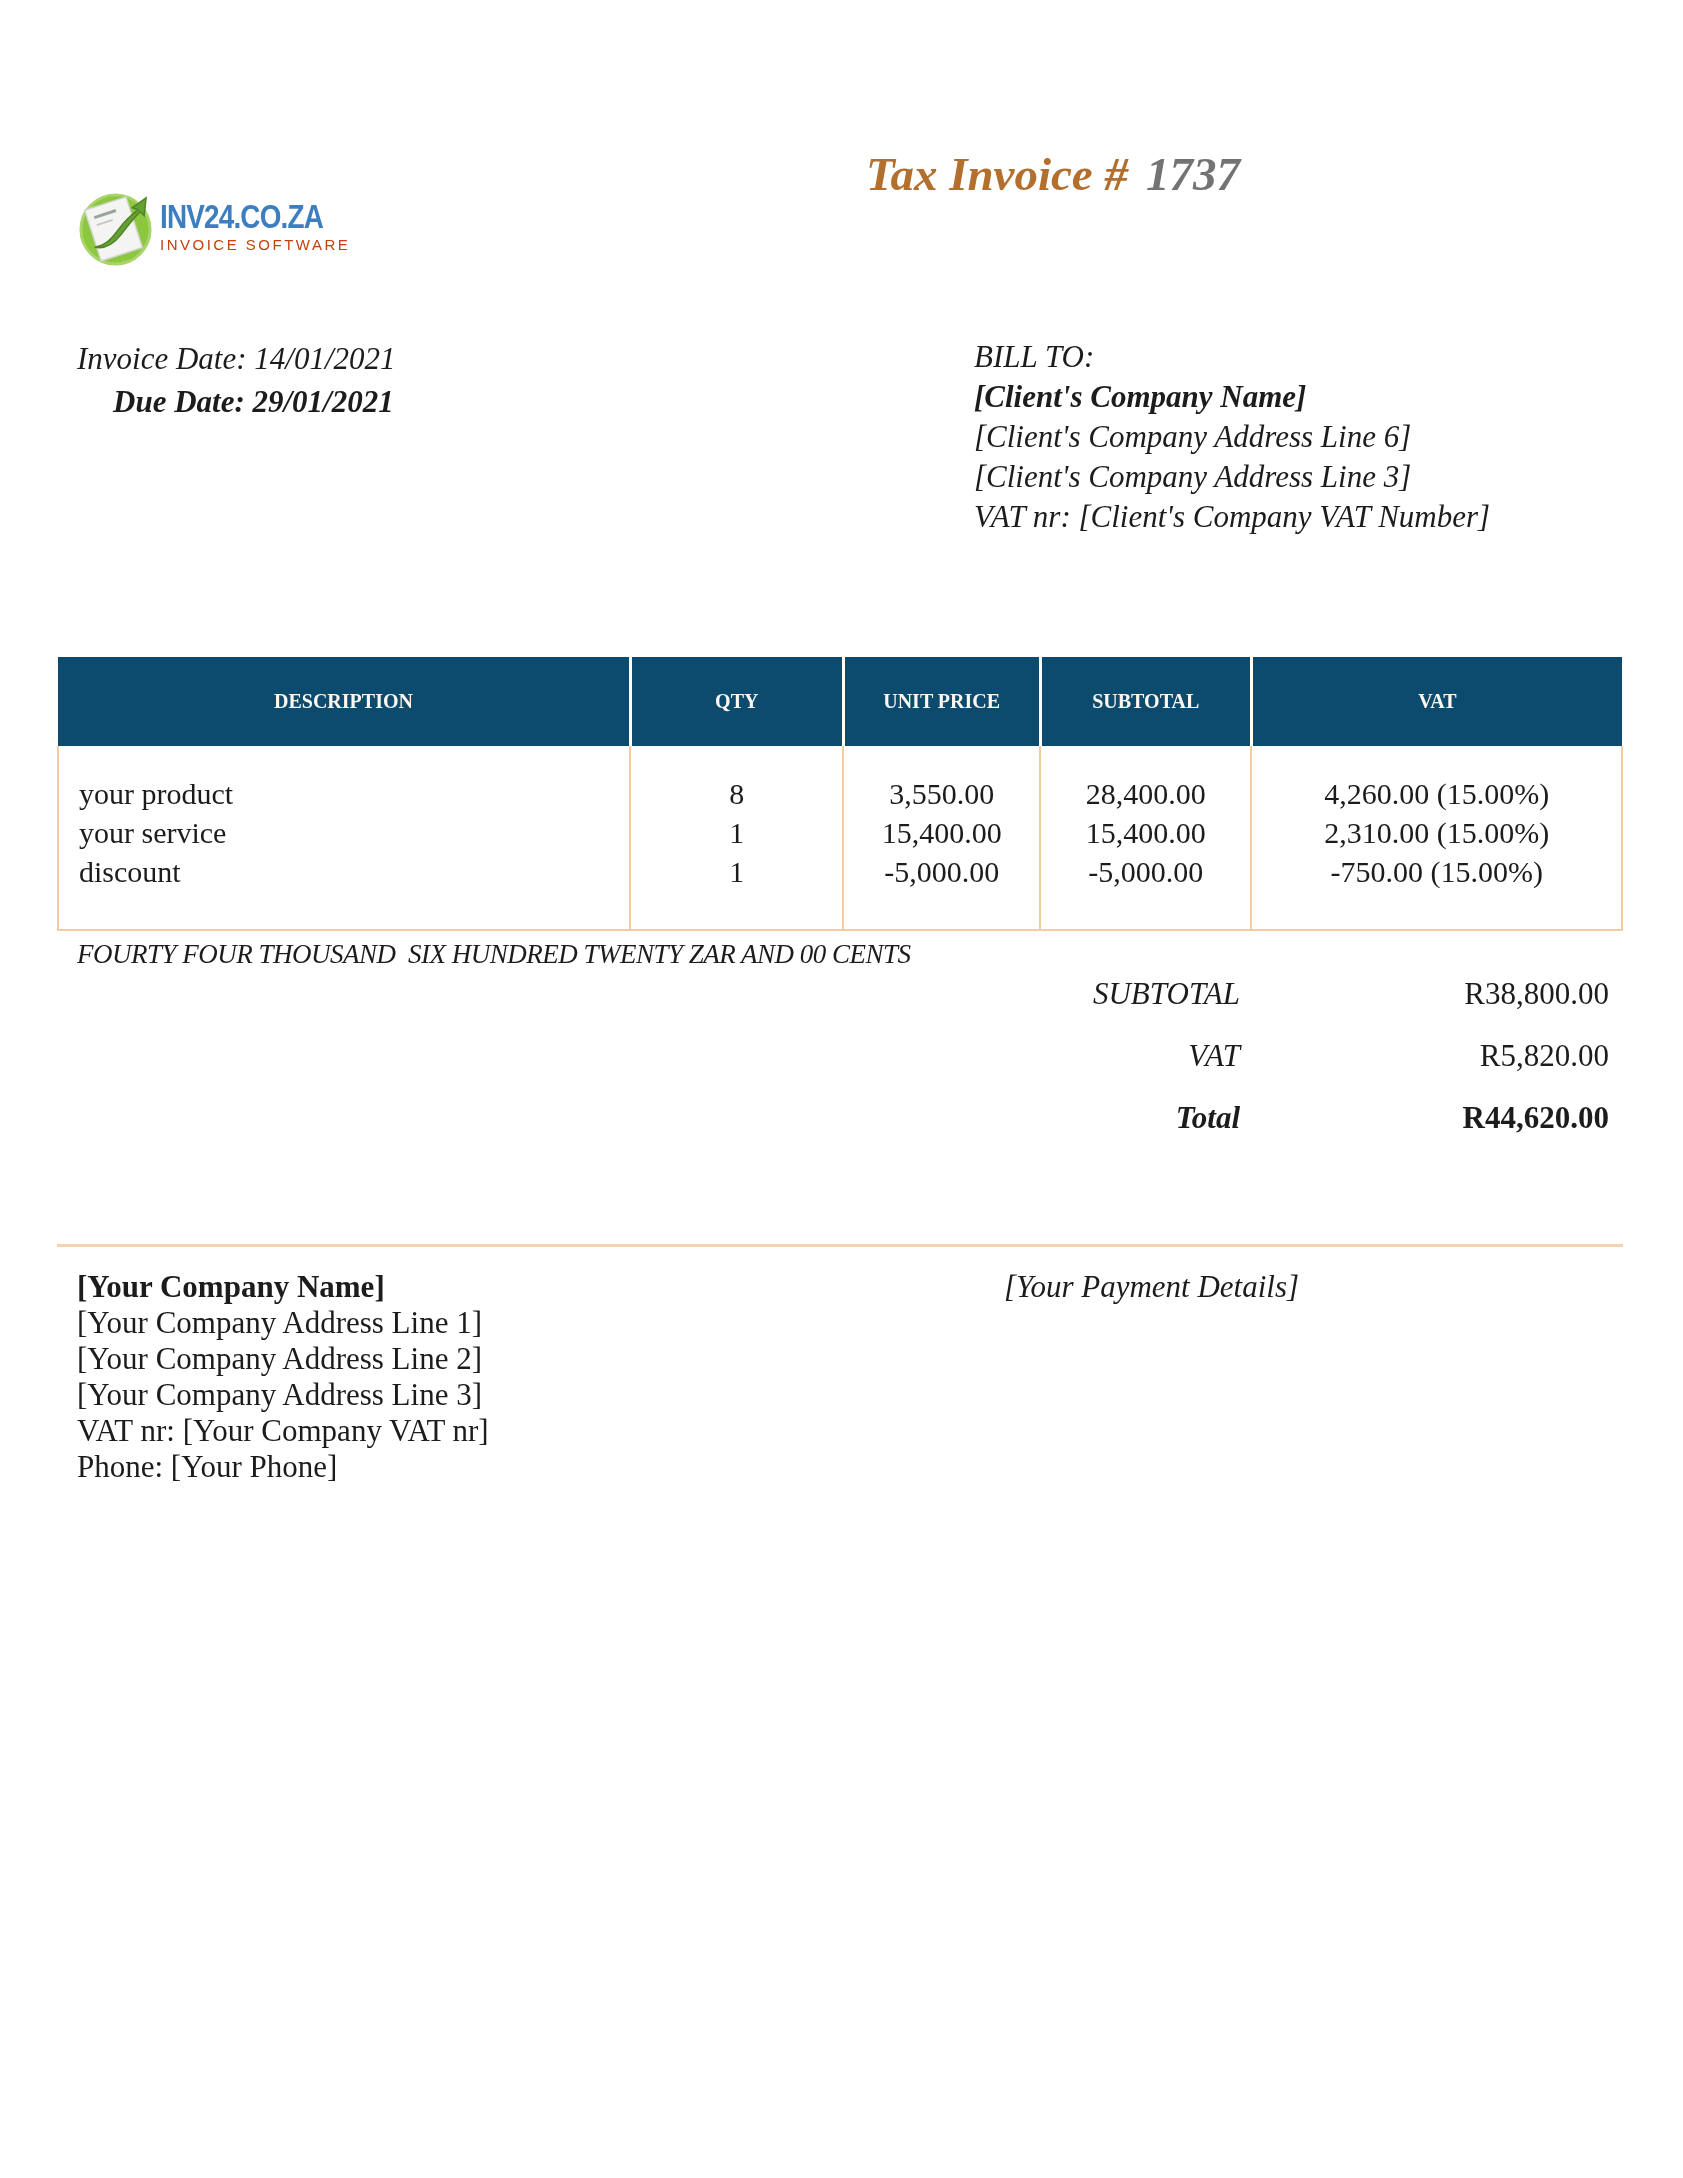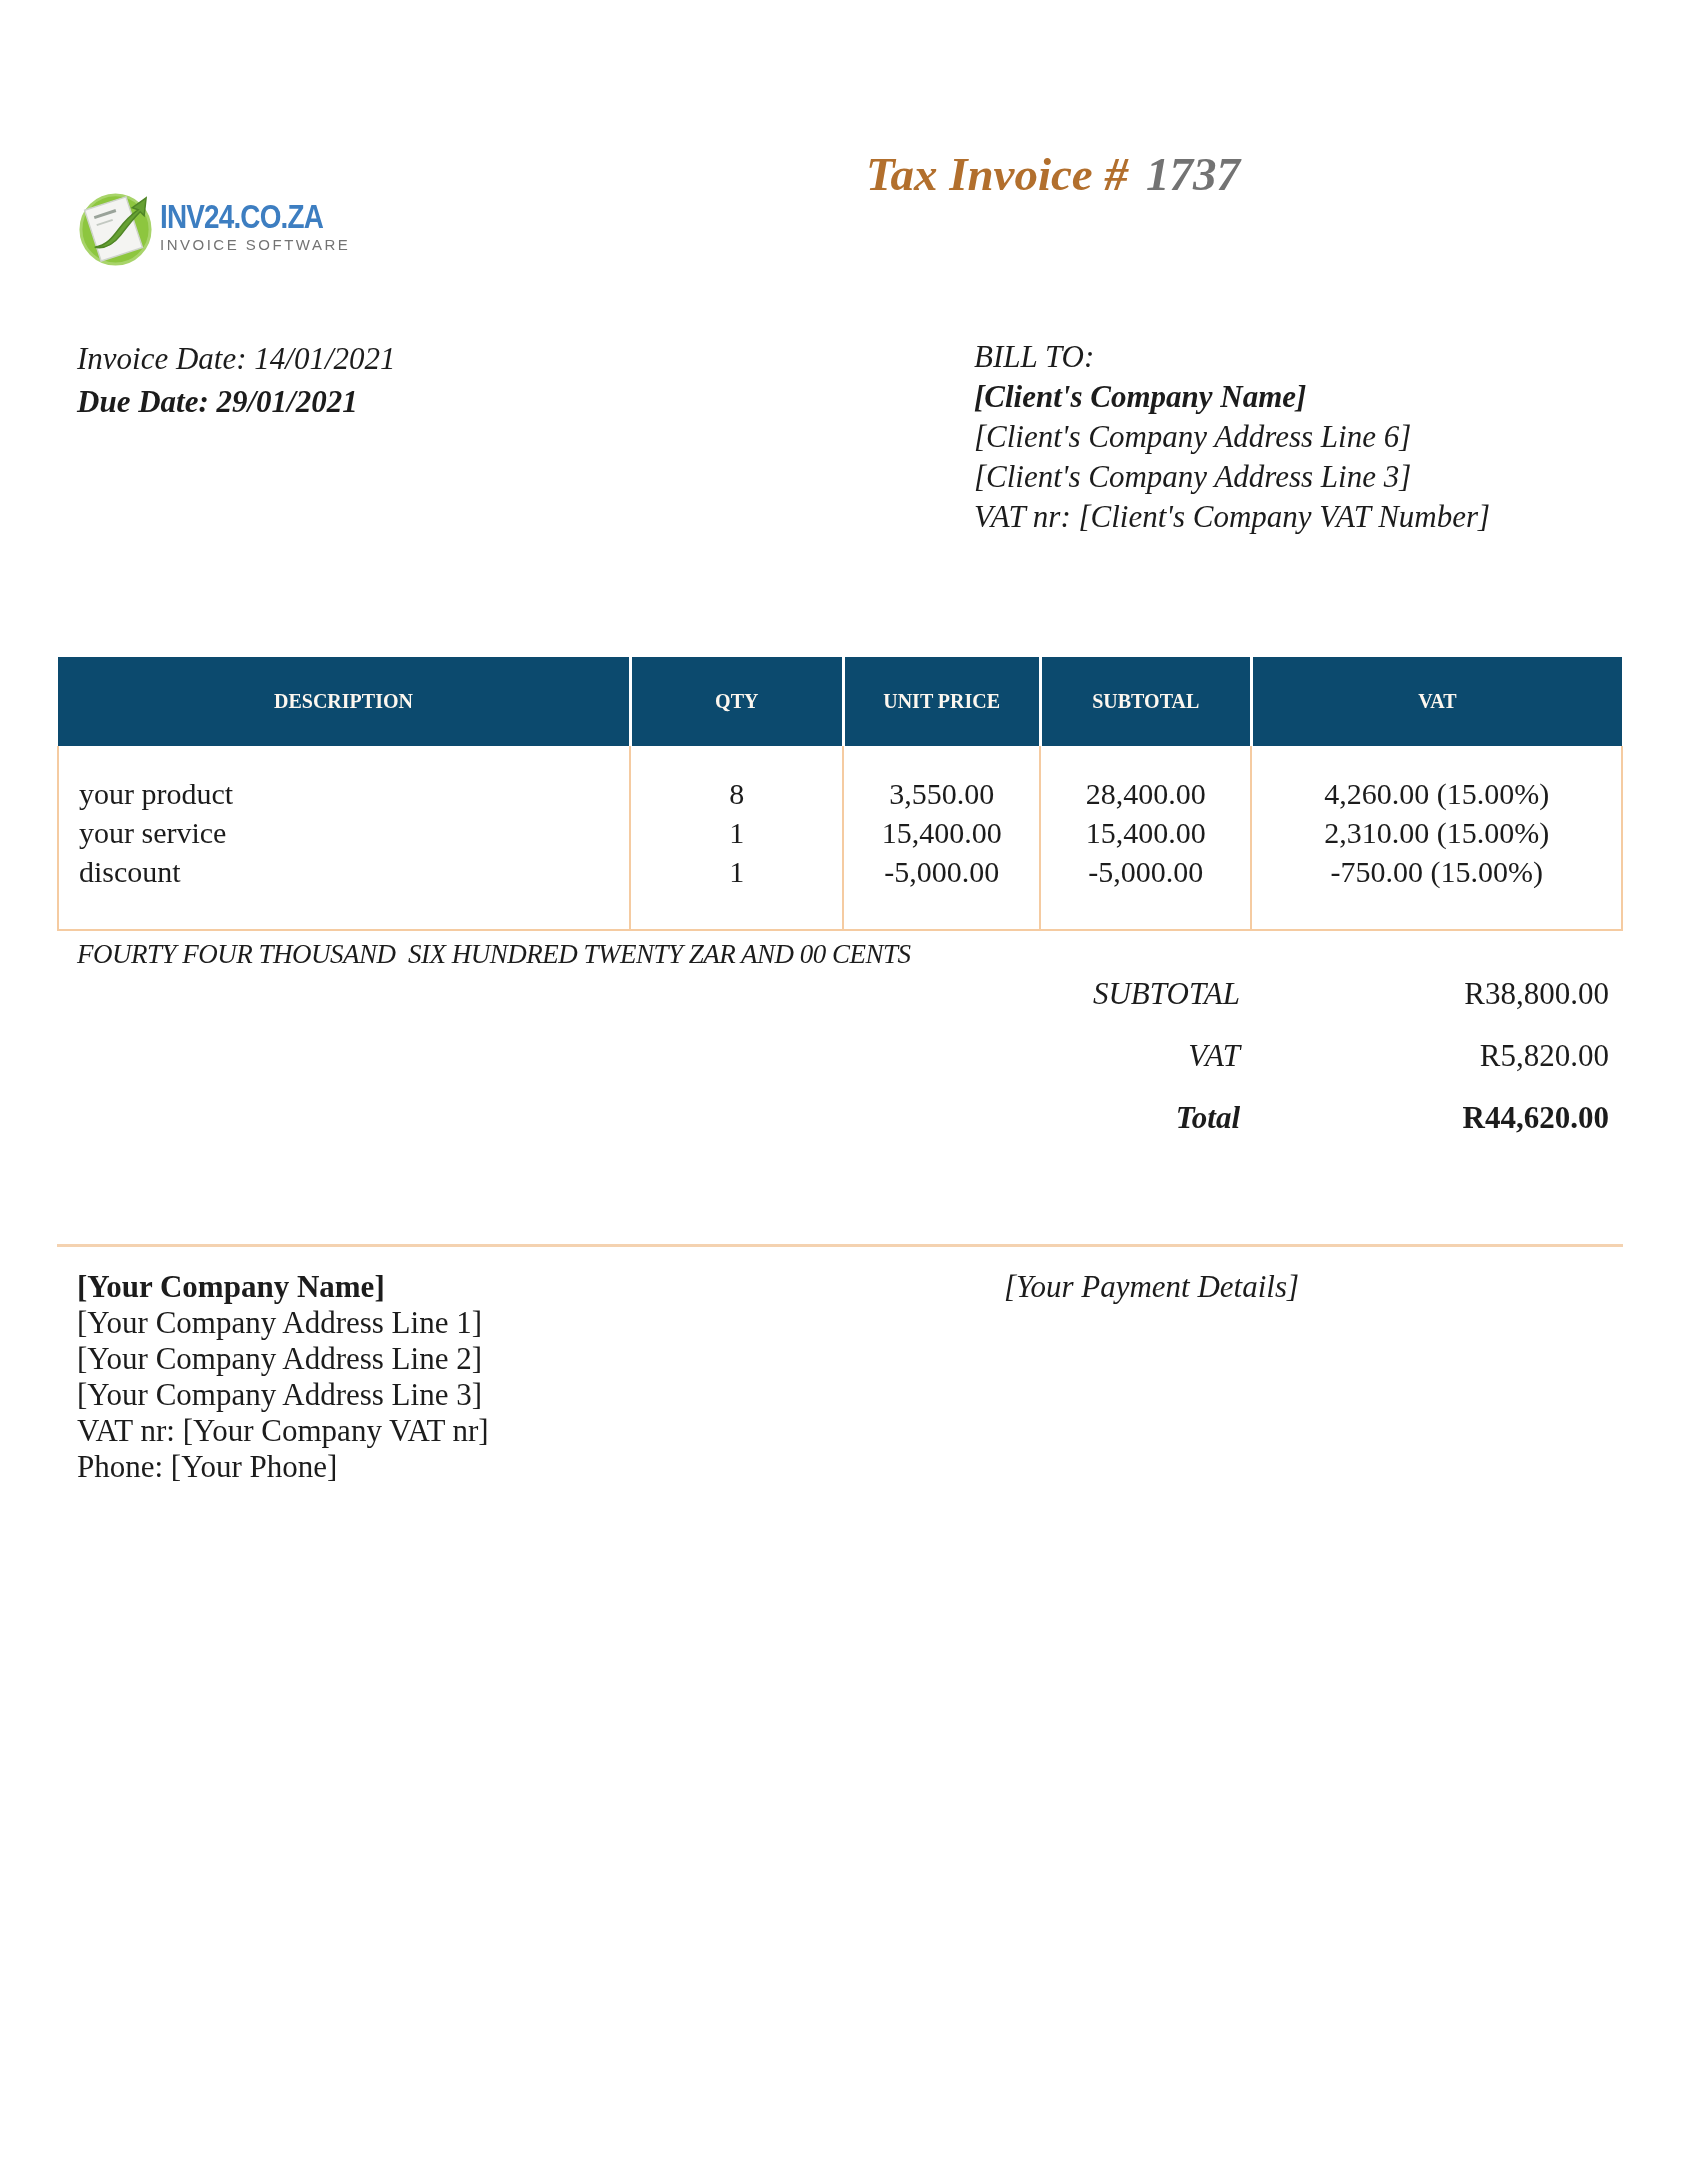--- a/index.html
+++ b/index.html
@@ -18,34 +18,34 @@
   .logo-text{margin-left:4px;display:flex;flex-direction:column;}
   .logo-name{
     font-family:"Liberation Sans", sans-serif;
     font-weight:bold;font-size:34px;line-height:32px;
     letter-spacing:-1px;color:#3d7ec1;
     transform:scaleX(0.82);transform-origin:left center;
     white-space:nowrap;
   }
   .logo-tagline{
     font-family:"Liberation Sans", sans-serif;
-    font-size:15px;letter-spacing:2.5px;color:#737373;
+    font-size:15px;letter-spacing:2.5px;color:#c2410c;
     margin-top:4px;white-space:nowrap;
   }
   
   .title{
     position:absolute;left:866px;top:147px;
     font-size:47px;font-weight:bold;font-style:italic;
     white-space:nowrap;
   }
   .title .prefix{color:#b26f2d;}
   .title .number{color:#737373;margin-left:18px;}
   
   .meta{position:absolute;left:77px;top:337px;font-size:31px;line-height:43px;font-style:italic;}
-  .meta .due{font-weight:bold;}
+  .meta .due{font-weight:bold;margin-left:36px;}
   
   .billto{position:absolute;left:974px;top:337px;font-size:31px;line-height:40px;font-style:italic;}
   .billto .company{font-weight:bold;}
   
   .items{position:absolute;left:57px;top:657px;width:1566px;}
   table{width:100%;border-collapse:collapse;table-layout:fixed;}
   thead th{
     background:#0c4a6e;color:#fdf7ef;
     font-size:20px;font-weight:bold;
     height:87px;text-align:center;vertical-align:middle;

